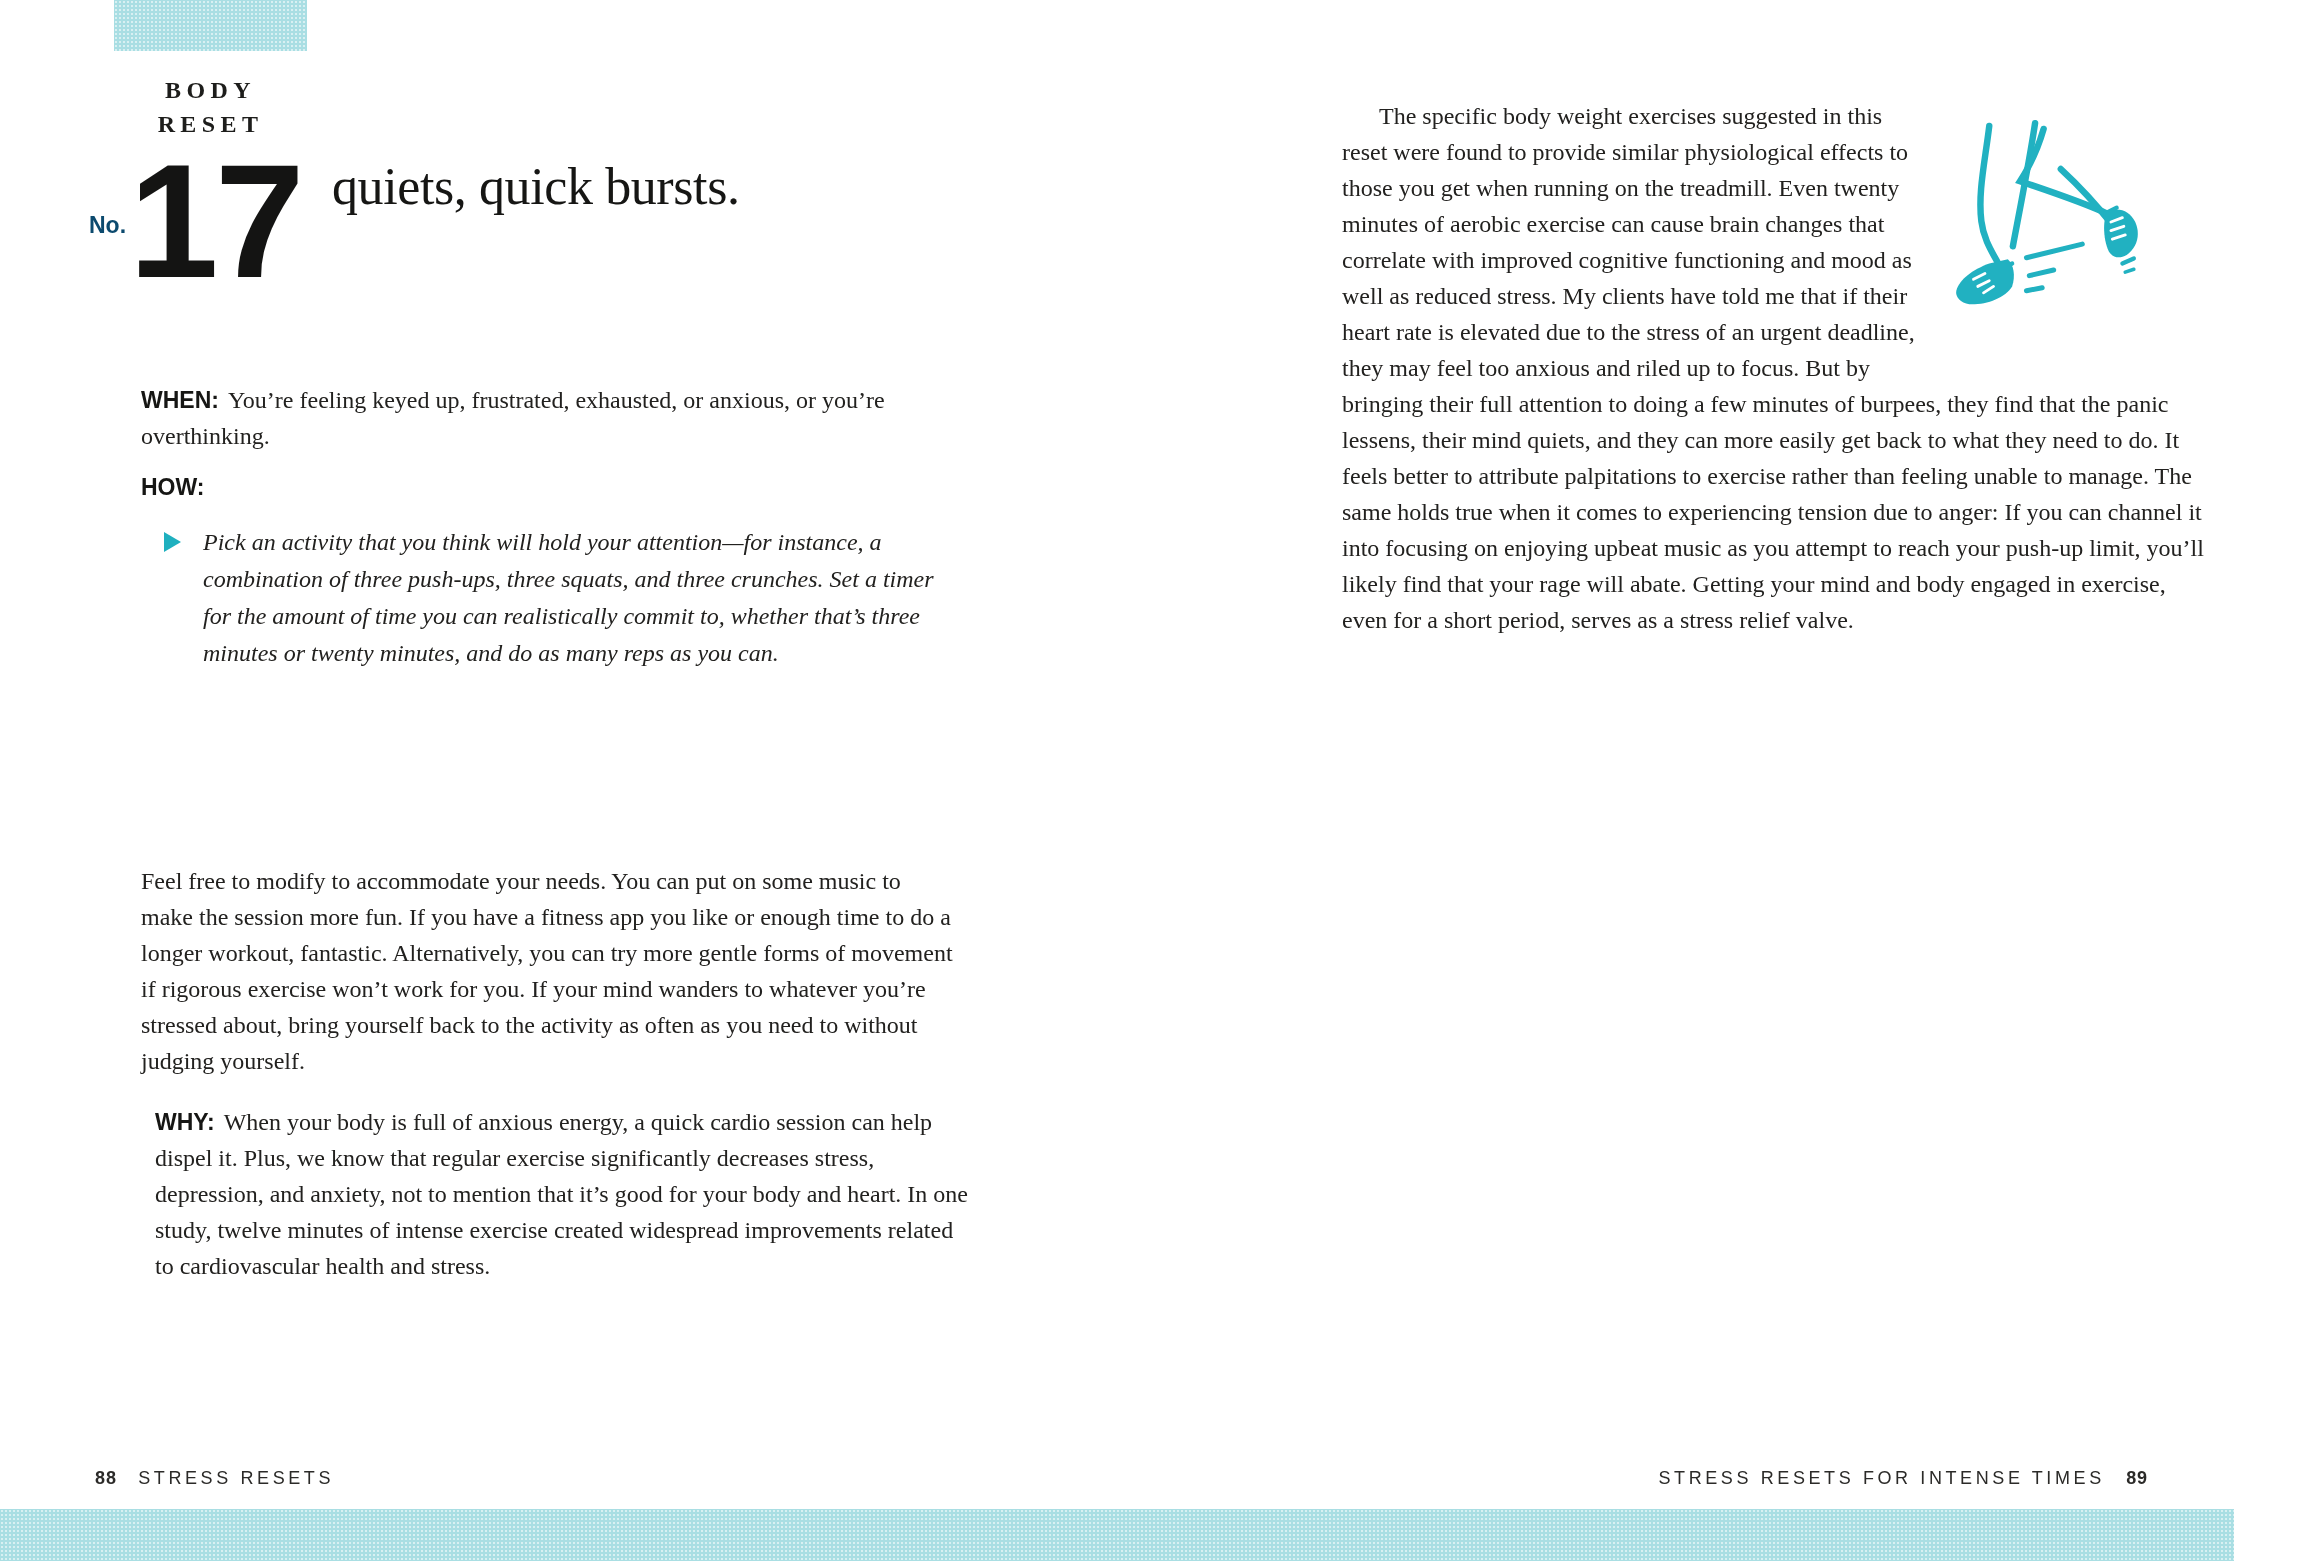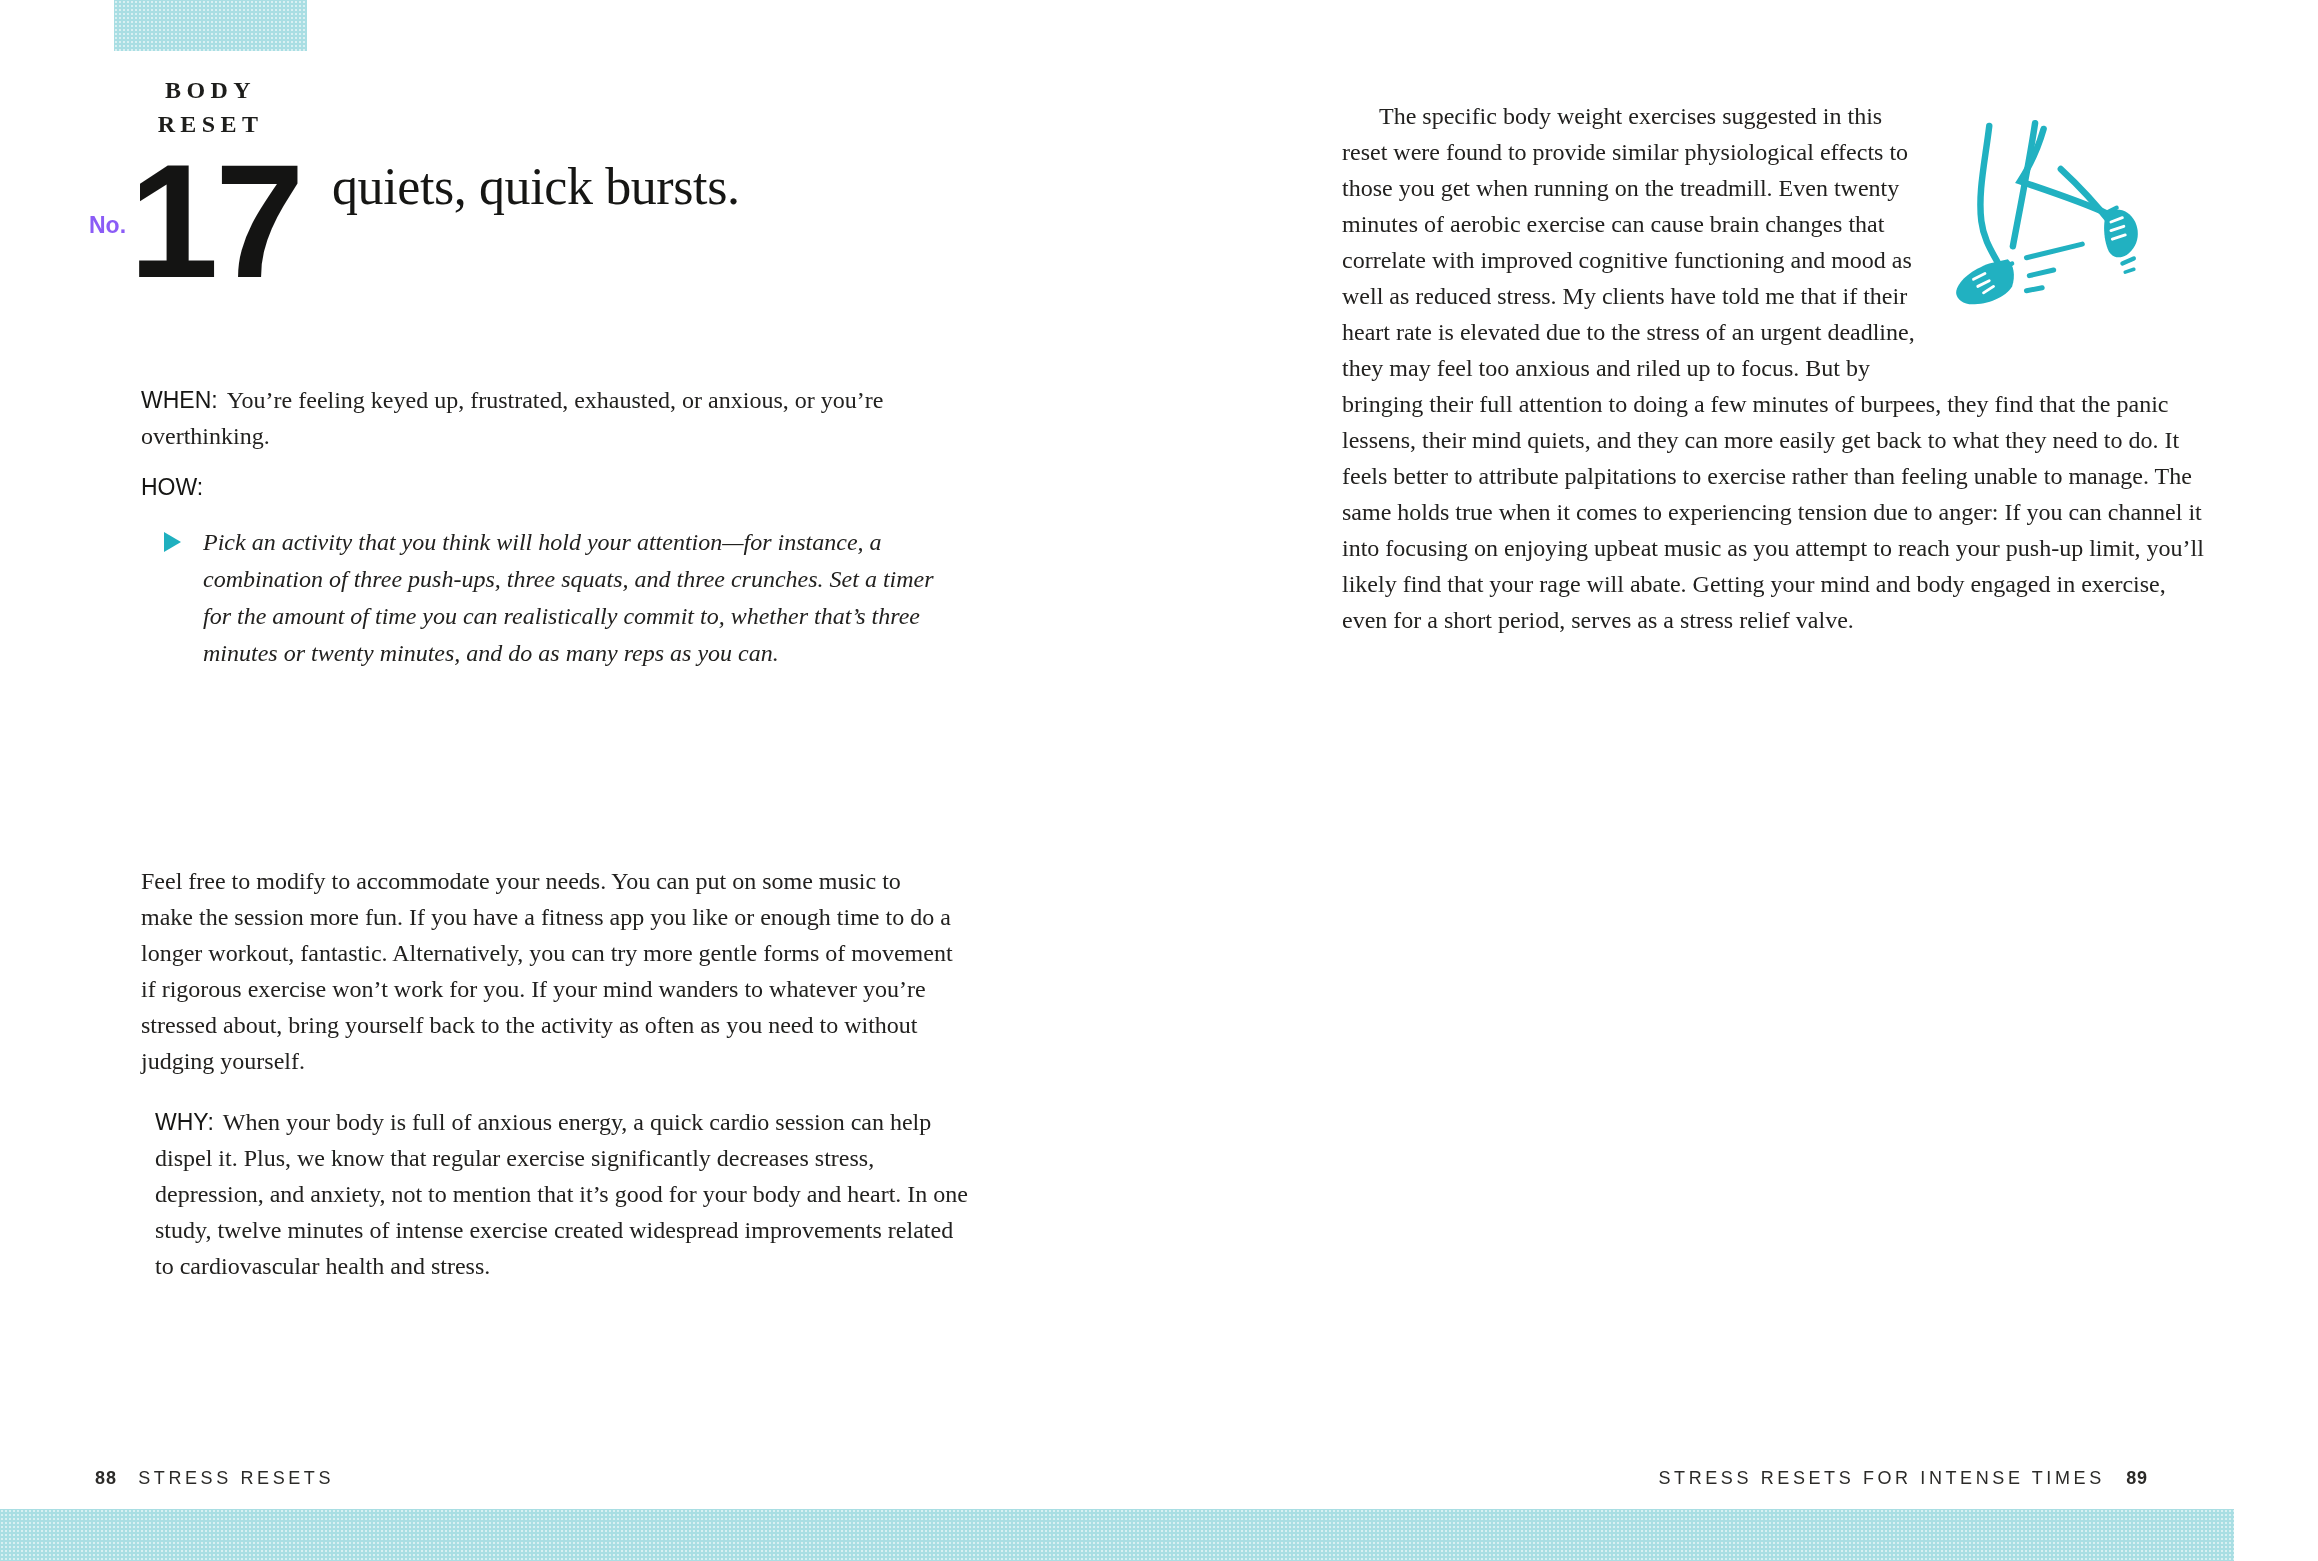--- a/index.html
+++ b/index.html
@@ -15,36 +15,36 @@
     background-size:4px 4px;
   }
   .tab { position:absolute; left:114px; top:0; width:193px; height:51px; }
   .tab-label {
     position:absolute; left:114px; top:73px; width:193px; text-align:center;
     font-family:"Liberation Serif", serif; font-weight:700; font-size:24px;
     line-height:34px; letter-spacing:5.4px; color:#1d1d1b;
   }
   .no-prefix {
     position:absolute; left:89px; top:212px;
-    font-family:"Liberation Sans", sans-serif; font-weight:700; font-size:23px; color:#8b5cf6;
+    font-family:"Liberation Sans", sans-serif; font-weight:700; font-size:23px; color:#0c4a6e;
   }
   .big-number {
     position:absolute; left:129px; top:141px;
     font-family:Liberation Sans, sans-serif; font-weight:700;
     font-size:161px; line-height:161px; letter-spacing:-3.6px; color:#141413;
   }
   .title {
     position:absolute; left:332px; top:153px;
     font-family:"Liberation Serif", serif; font-weight:400;
     font-size:52px; line-height:68px; letter-spacing:-0.4px; color:#161614;
   }
   .title .title-line { display:block; }
   .para { font-size:24px; line-height:36px; color:#22211f; }
   .label {
-    font-family:"Liberation Sans", sans-serif; font-weight:400; font-size:23px; color:#161614;
+    font-family:"Liberation Sans", sans-serif; font-weight:700; font-size:23px; color:#161614;
   }
   .para .label { margin-right:9px; }
   .when  { position:absolute; left:141px; top:382px;  width:807px; }
   .howlb { position:absolute; left:141px; top:474px; }
   .bullets { position:absolute; left:203px; top:524px; width:745px; list-style:none; }
   .bullet {
     position:relative; margin-bottom:42px;
     font-style:italic; font-size:24px; line-height:37px; color:#22211f;
   }
   .tri {

